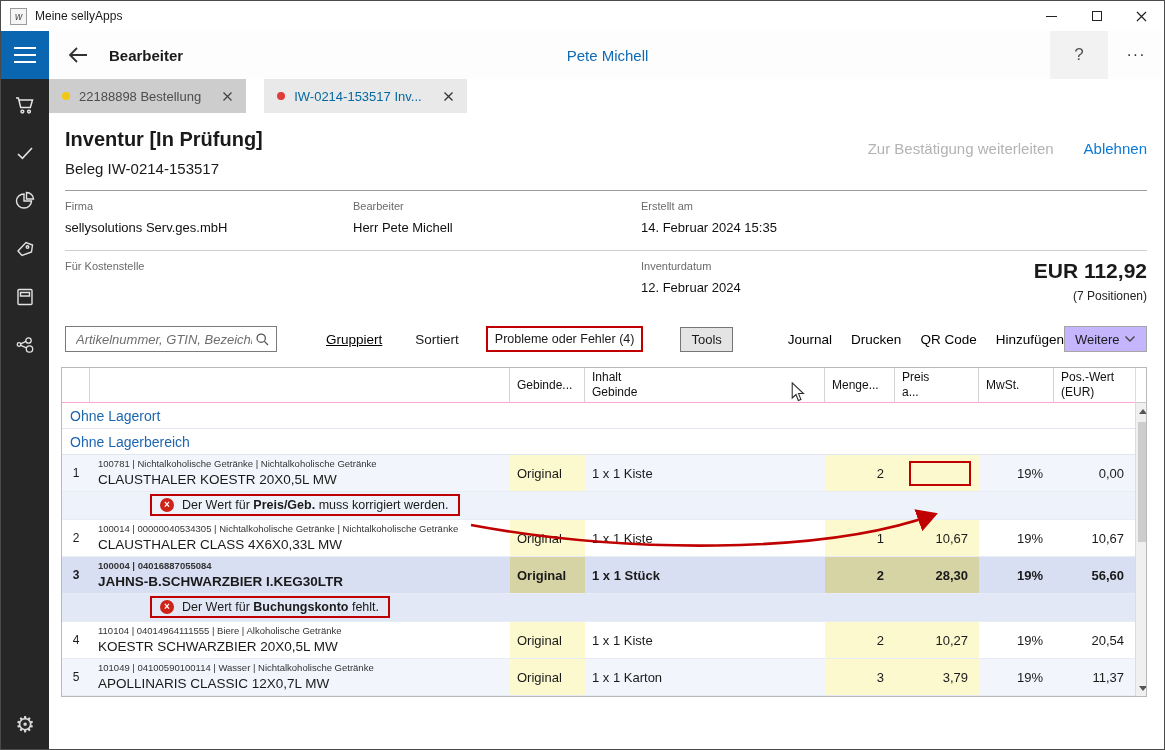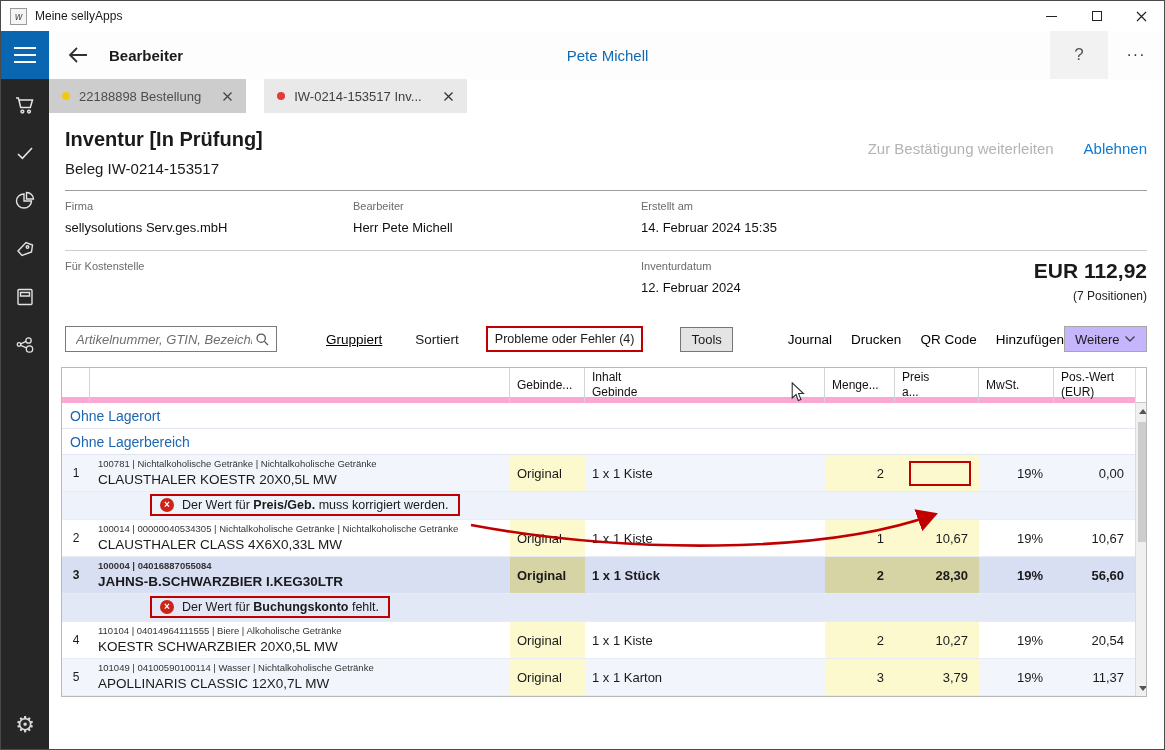--- a/index.html
+++ b/index.html
@@ -33,21 +33,21 @@
   .sidebar{width:48px;background:#262626;display:flex;flex-direction:column;align-items:center;flex:0 0 48px;position:relative;}
   .sb-icon{width:48px;height:48px;display:flex;align-items:center;justify-content:center;}
   .sb-icon.first{margin-top:2px;}
   .sb-gear{position:absolute;bottom:6px;left:0;width:48px;height:40px;display:flex;align-items:center;justify-content:center;
     color:#d9d9d9;font-size:22px;}
   .main{flex:1;position:relative;background:#fff;min-width:0;}
   
   .tabbar{height:34px;display:flex;background:#fff;gap:18px;}
   .tab{display:flex;align-items:center;padding:0 13px;font-size:13px;gap:9px;cursor:default;}
   .tab-1{background:#cdcdcd;color:#4d4d4d;}
-  .tab-2{background:#e9e9e9;color:#404040;}
+  .tab-2{background:#e9e9e9;color:#0369a1;}
   .tab .dot{width:8px;height:8px;border-radius:50%;flex:0 0 8px;}
   .tab .tclose{margin-left:12px;display:flex;}
   
   .doc-head{margin:14px 17px 0 16px;display:flex;justify-content:space-between;}
   .doc-title{font-size:20px;font-weight:bold;line-height:24px;}
   .doc-sub{font-size:15px;margin-top:9px;color:#1a1a1a;}
   .doc-actions{display:flex;gap:30px;margin-top:13px;align-items:flex-start;}
   .act-forward{color:#b3b3b3;font-size:15px;}
   .act-reject{color:#0a7ad6;font-size:15px;cursor:pointer;}
   .divider{border-top:1px solid #9c9c9c;margin:13px 17px 0 16px;}
@@ -69,21 +69,21 @@
   .tlink.grouped{text-decoration:underline;margin-left:49px;}
   .sortiert{font-size:13.5px;margin-left:33px;white-space:nowrap;}
   .redframe{border:2px solid #c00000;padding:4px 7px;font-size:12.5px;margin-left:27px;white-space:nowrap;background:#fff;}
   .btn-tools{border:1px solid #767676;background:#e4e4e4;padding:4px 10px;font-size:13px;margin-left:37px;white-space:nowrap;}
   .tool-links{display:flex;gap:19px;margin-left:55px;}
   .btn-weitere{border:1px solid #a6a6a6;background:#c4b5fd;width:93px;height:26px;display:flex;align-items:center;
     justify-content:space-between;padding:5px 10px;font-size:13px;margin-left:auto;}
   
   .tablewrap{margin:14px 17px 0 12px;border:1px solid #b9b9b9;height:330px;display:flex;overflow:hidden;background:#fff;}
   .tgrid{width:1073px;flex:0 0 1073px;display:flex;flex-direction:column;overflow:hidden;}
-  .thead{display:grid;grid-template-columns:28px 420px 75px 240px 70px 84px 75px 81px;height:35px;border-bottom:6px solid #f9a8d4;flex:0 0 35px;}
+  .thead{display:grid;grid-template-columns:28px 420px 75px 240px 70px 84px 75px 81px;height:35px;border-bottom:1px solid #f9a8d4;flex:0 0 35px;}
   .th{font-size:12px;padding:2px 7px;border-right:1px solid #d4d4d4;white-space:pre-line;line-height:1.25;display:flex;align-items:center;color:#111;}
   .th:last-child{border-right:0;}
   .t-group{height:26px;display:flex;align-items:center;padding-left:8px;color:#1c66b0;font-size:14px;border-bottom:1px solid #e2e7ef;}
   .t-row{display:grid;grid-template-columns:28px 420px 75px 240px 70px 84px 75px 81px;min-height:35px;border-bottom:1px solid #e8ecf4;background:#fff;}
   .t-row.stripe{background:#f2f6fc;}
   .t-row.sel{background:#d9dff3;font-weight:bold;}
   .c{padding:2px 7px;font-size:13px;display:flex;align-items:center;}
   .c.num{font-size:12px;justify-content:center;padding:2px 2px;}
   .c.desc{flex-direction:column;align-items:flex-start;justify-content:center;padding:3px 8px;}
   .meta{font-size:9.5px;color:#333;line-height:12px;white-space:nowrap;}

